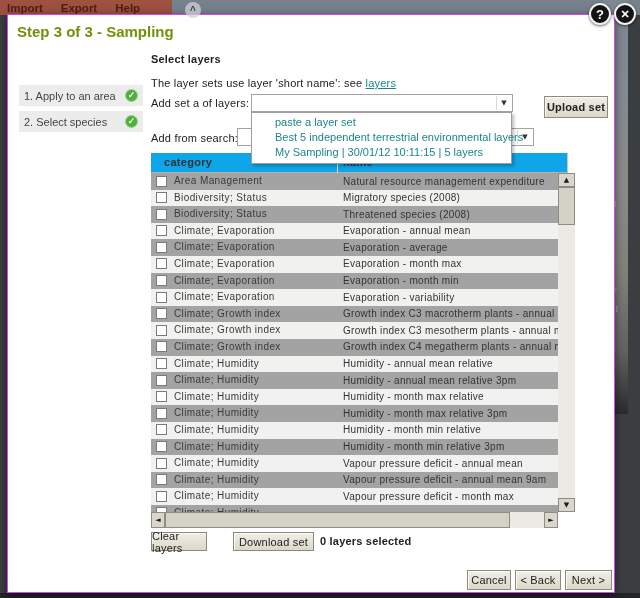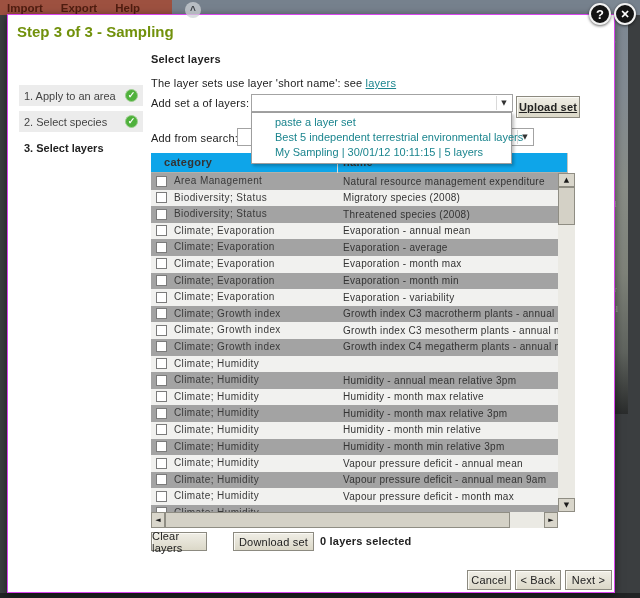--- a/index.html
+++ b/index.html
@@ -53,21 +53,21 @@
   #select-set { left:243px; top:79px; width:262px; }
   #select-search { left:229px; top:113px; width:297px; }
   .sel-arrow { position:absolute; right:1px; top:1px; bottom:1px; width:15px; background:#fff;
     display:flex; align-items:center; justify-content:center; font-size:7px; color:#333;
     font-family:"DejaVu Sans", sans-serif; border-left:1px solid #d9d9d9; }
 
   .btn { background:linear-gradient(#f0eee6,#dbd8c8); border:1px solid #8c8a80;
     box-shadow:inset 1px 1px 0 #fbfaf5; color:#222; font-size:11px;
     display:flex; align-items:center; justify-content:center; cursor:pointer;
     font-family:"Liberation Sans", sans-serif; letter-spacing:.2px; position:absolute; }
-  #btn-upload { left:508px; top:81px; width:64px; height:22px; font-weight:bold;text-decoration:underline; }
+  #btn-upload { left:536px; top:81px; width:64px; height:22px; font-weight:bold; }
 
   
   #dd-panel { position:absolute; left:243px; top:97px; width:261px; background:#fff;
     border:1px solid #9e9e9e; box-shadow:2px 2px 3px rgba(0,0,0,.25); z-index:4; padding:2px 18px 3px; }
   .dd-item { font-size:11px; color:#1b858e; padding:1px 5px; line-height:13px; white-space:nowrap; cursor:pointer; }
 
   
   #tablewrap { position:absolute; left:143px; top:138px; width:424px; height:375px; }
   #thead { position:absolute; left:0; top:0; width:417px; height:20px; background:#0ea5e9;
     border-bottom:1px solid #b3b1aa; border-right:1px solid #c9c7c0; }
@@ -137,23 +137,20 @@
 
     <div id="steps">
         <div class="step-row">
           <span>1. Apply to an area</span>
           <span class="step-check">✓</span>
         </div>
         <div class="step-row">
           <span>2. Select species</span>
           <span class="step-check">✓</span>
         </div>
-        <div class="step-row active">
-          <span>3. Select layers</span>
-        </div>
       </div>
 
     <div id="heading" class="lbl">Select layers</div>
 
     <div id="note" class="lbl">
       <span>The layer sets use layer 'short name': see </span><a href="#">layers</a>
     </div>
 
     <div id="add-set-label" class="lbl">Add set a of layers:</div>
     <div id="select-set" class="selectbox">
@@ -230,20 +227,21 @@
             <span class="td-name">Growth index C3 mesotherm plants - annual mean</span>
           </div>
           <div class="trow">
             <span class="cb"></span>
             <span class="td-cat">Climate; Growth index</span>
             <span class="td-name">Growth index C4 megatherm plants - annual mean</span>
           </div>
           <div class="trow alt">
             <span class="cb"></span>
             <span class="td-cat">Climate; Humidity</span>
+            <span class="td-name">Humidity - annual mean relative</span>
           </div>
           <div class="trow">
             <span class="cb"></span>
             <span class="td-cat">Climate; Humidity</span>
             <span class="td-name">Humidity - annual mean relative 3pm</span>
           </div>
           <div class="trow alt">
             <span class="cb"></span>
             <span class="td-cat">Climate; Humidity</span>
             <span class="td-name">Humidity - month max relative</span>

